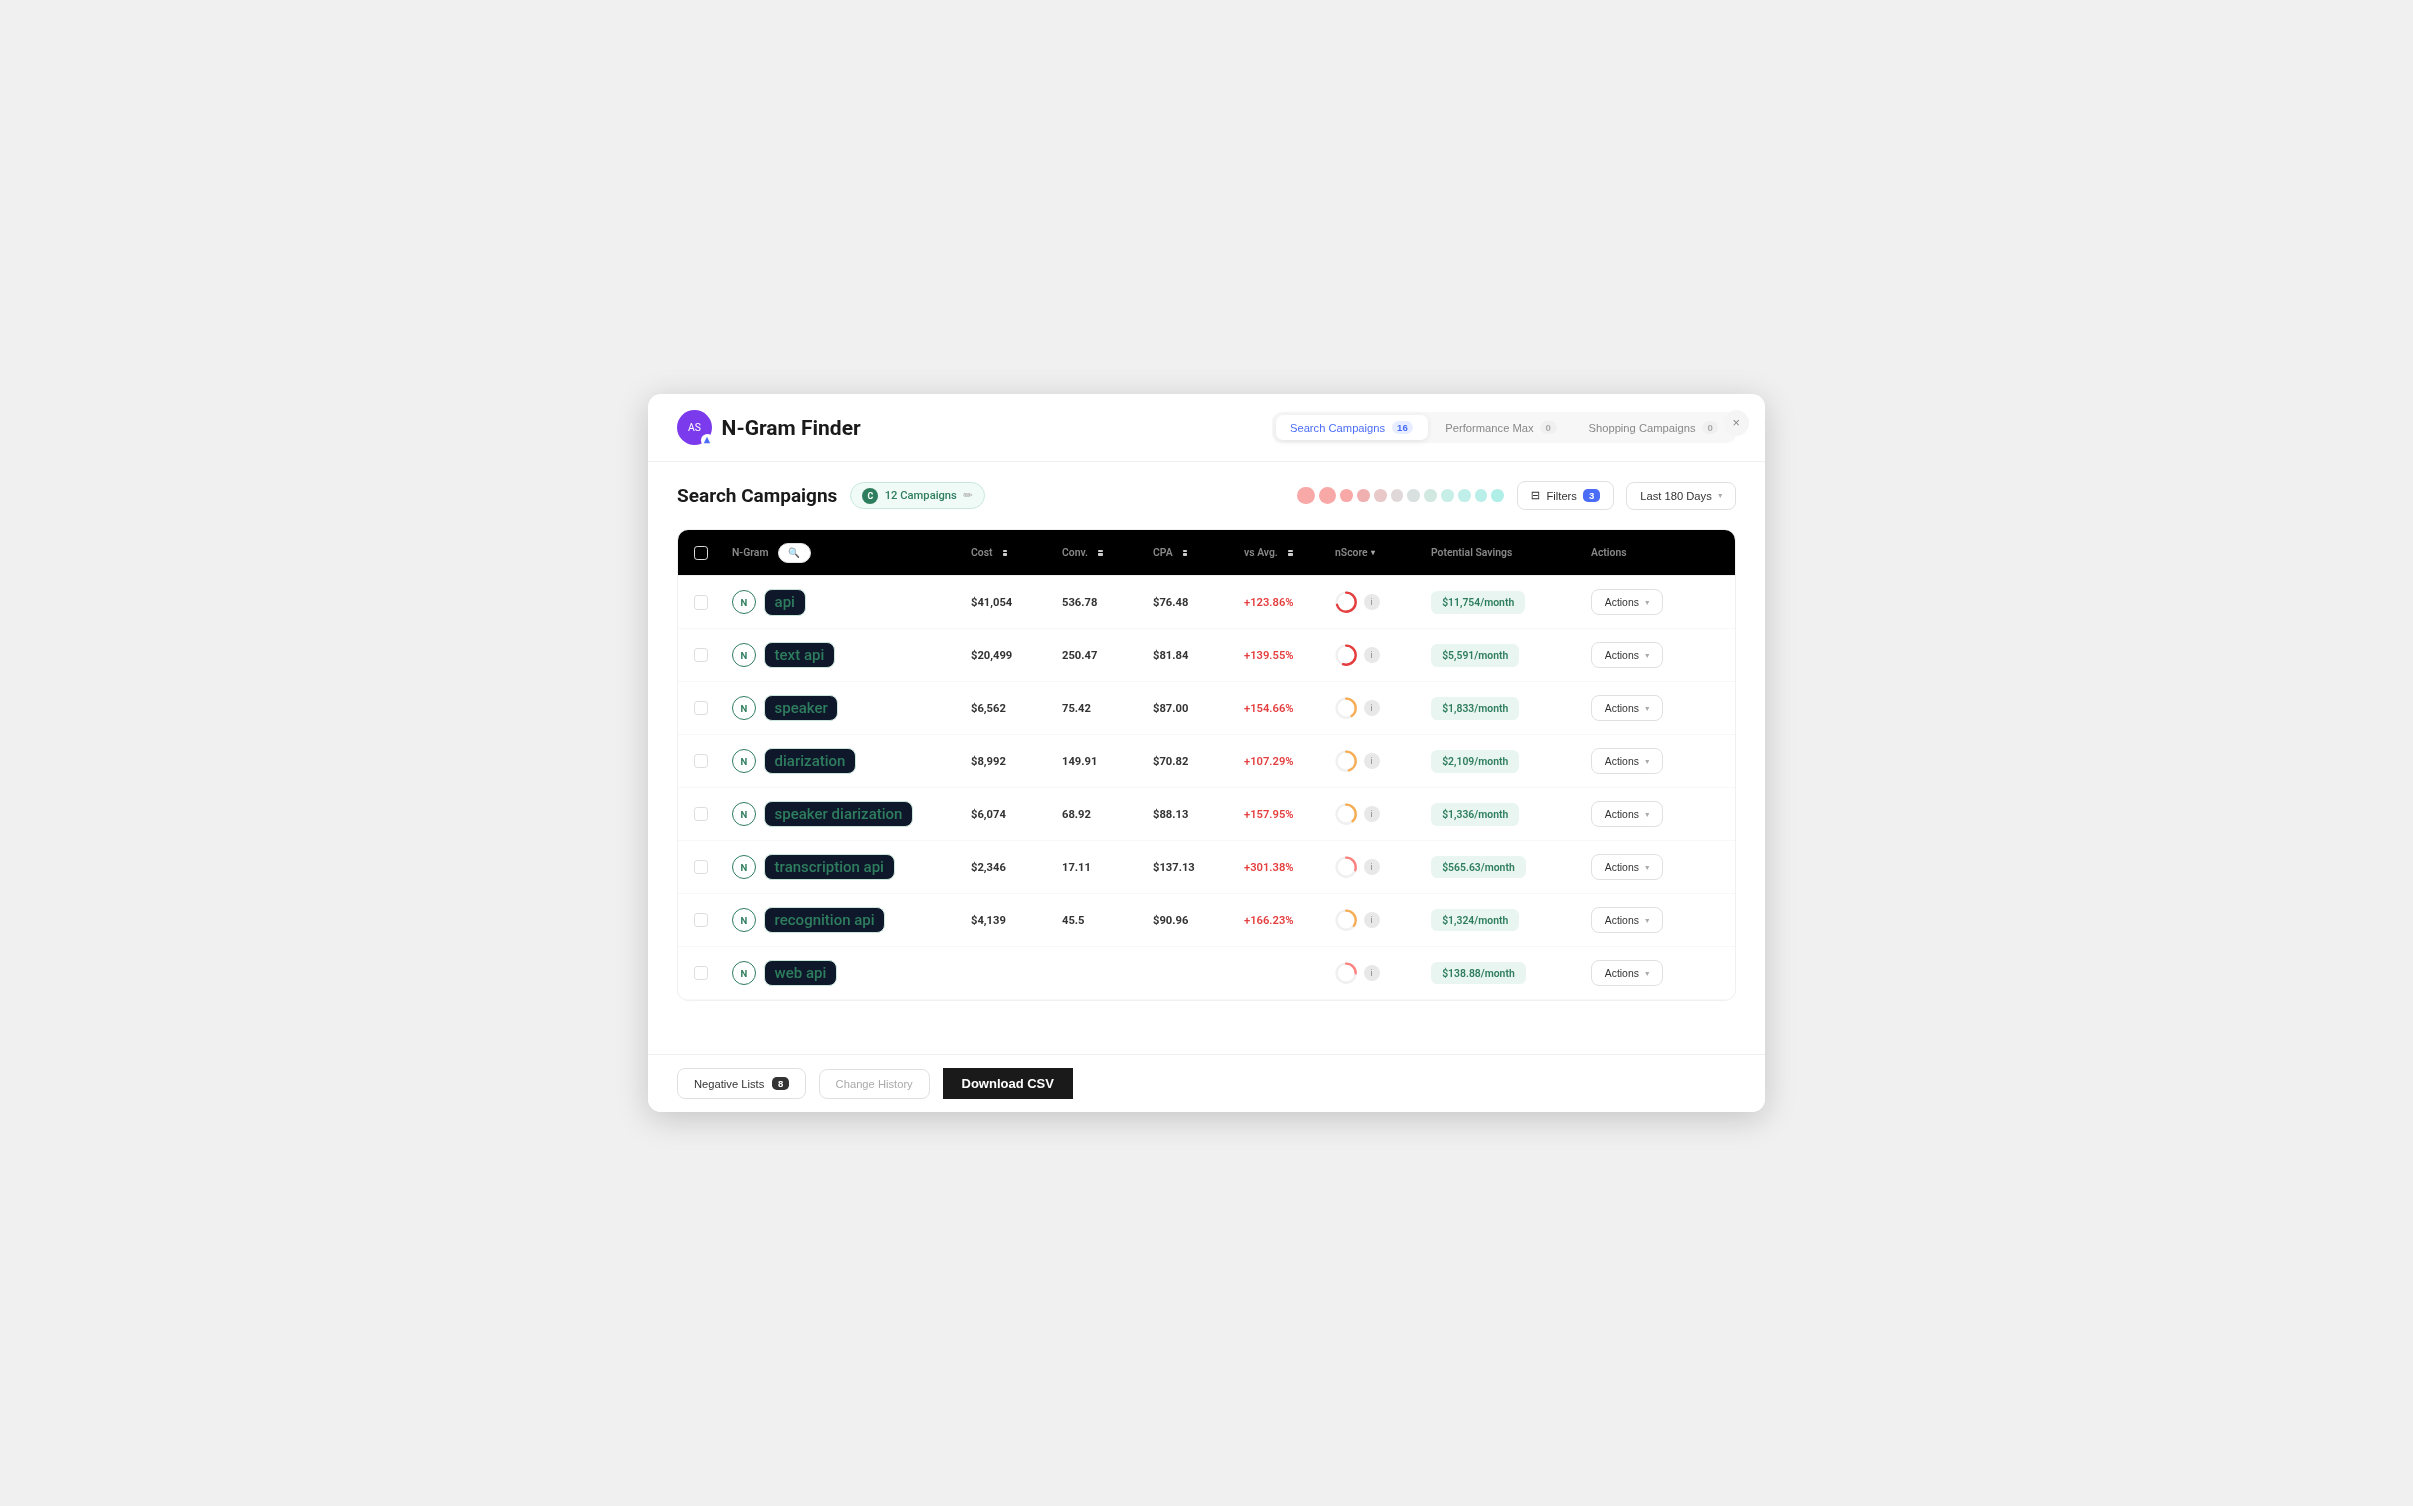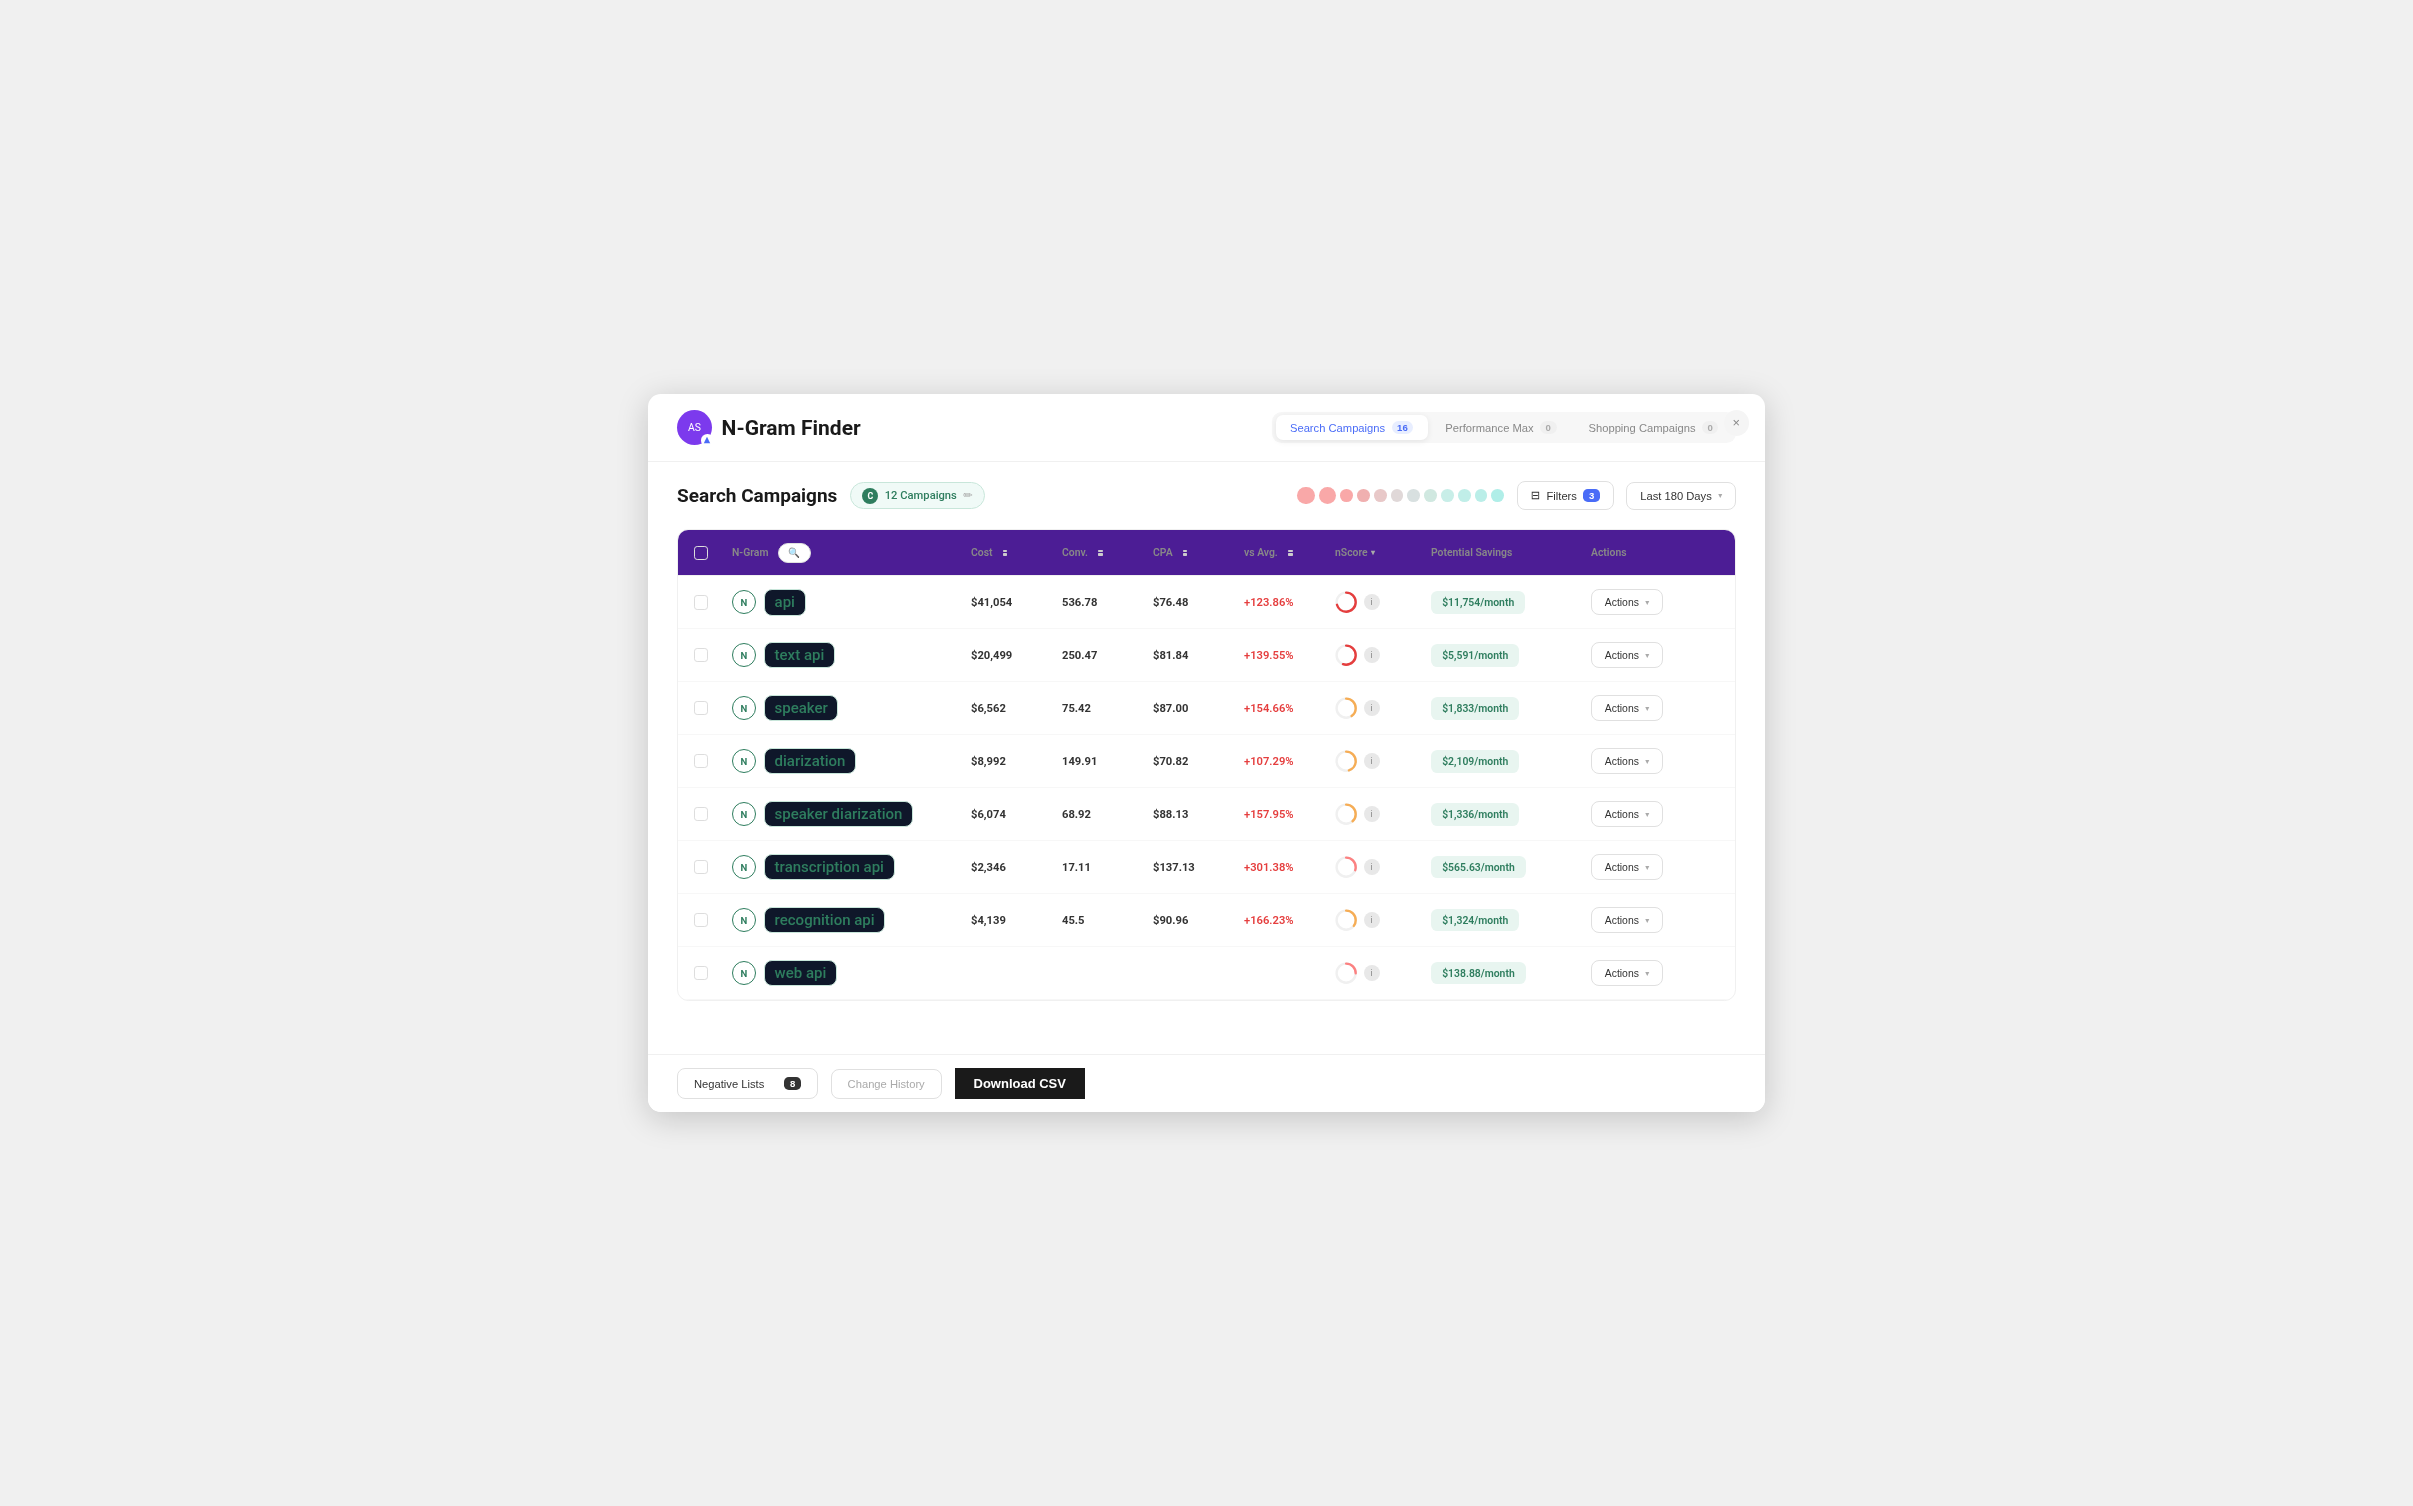--- a/index.html
+++ b/index.html
@@ -213,21 +213,21 @@
       border: 0.8px solid #f0f0f0;
       border-radius: 11.2px;
       overflow: hidden;
     }
     .table-header {
       display: grid;
       grid-template-columns: 38px 239px 1fr 1fr 1fr 1fr 96px 160px 128px;
       align-items: center;
       padding: 12.8px 16px;
       border-bottom: 0.8px solid #f0f0f0;
-      background: #4c1d95;
+      background: #000000;
     }
     .col-header {
       font-size: 10.4px;
       font-weight: 600;
       color: #888;
       display: flex;
       align-items: center;
       gap: 10px;
     }
     .col-header.ngram {
@@ -367,21 +367,21 @@
       border-top: 0.8px solid #f0f0f0;
       padding: 12.8px 29px;
       display: flex;
       align-items: center;
       gap: 12.8px;
       border-radius: 0 0 12.8px 12.8px;
     }
     .bottom-btn {
       display: flex;
       align-items: center;
-      gap: 20px;
+      gap: 8px;
       border: 1.2px solid #e0e0e0;
       border-radius: 8px;
       padding: 8px 16px;
       font-size: 11.2px;
       font-weight: 500;
       color: #333;
       cursor: pointer;
       background: white;
     }
     .bottom-btn-count {

